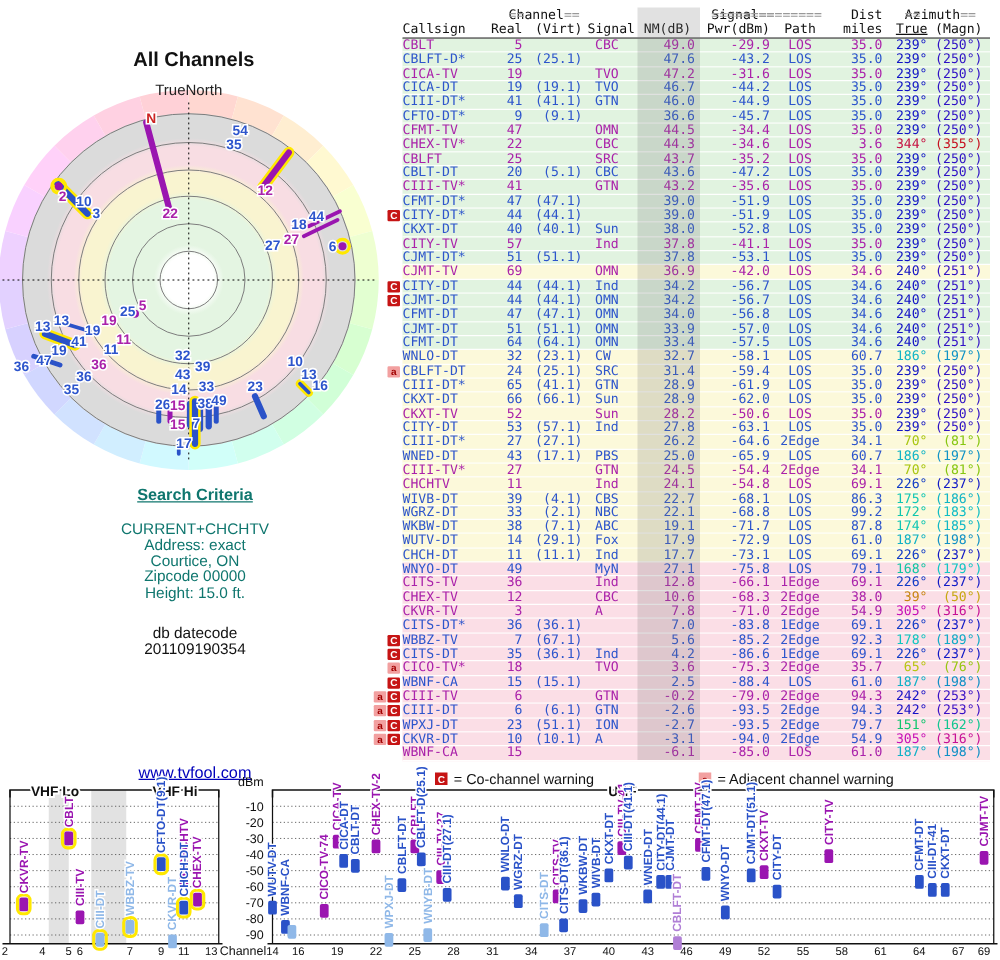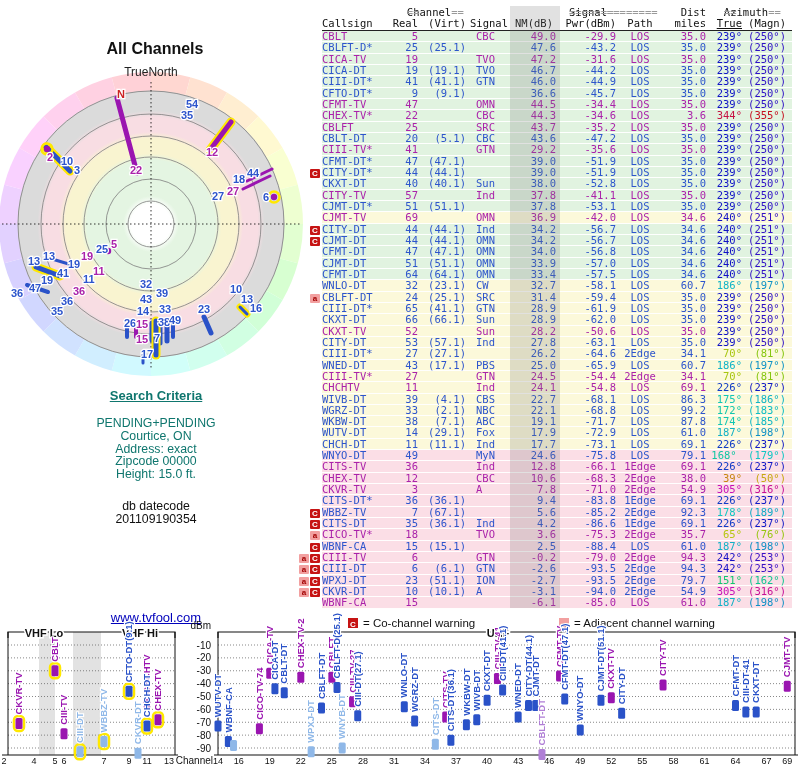--- a/index.html
+++ b/index.html
@@ -174,23 +174,23 @@
       <text x="141" y="358" class="plbl" fill="#2d55cc">17</text>
       <text x="198" y="313" class="plbl" fill="#2d55cc">23</text>
       <text x="230" y="293" class="plbl" fill="#2d55cc">10</text>
       <text x="241" y="303" class="plbl" fill="#2d55cc">13</text>
       <text x="250" y="312" class="plbl" fill="#2d55cc">16</text>
       <text x="117" y="98" class="plbl" fill="#cc2222" font-size="13px">N</text>
     </svg>
 
   <div id="search-block">
     <div id="search-title">Search Criteria</div>
-    <div class="search-line">PENDING+PENDING</div>
+    <div class="search-line">CURRENT+CHCHTV</div>
+    <div class="search-line">Address: exact</div>
     <div class="search-line">Courtice, ON</div>
-    <div class="search-line">Address: exact</div>
     <div class="search-line">Zipcode 00000</div>
     <div class="search-line">Height: 15.0 ft.</div>
   </div>
   <div id="db-block">
     <div class="db-line">db datecode</div>
     <div class="db-line">201109190354</div>
   </div>
   <div id="site-link">
     <a>www.tvfool.com</a>
   </div>
@@ -217,21 +217,21 @@
         <div class="trow zg ta"><span class="c0">CBLT</span><span class="c1">5</span><span class="c2"></span><span class="c3">CBC</span><span class="c4">49.0</span><span class="c5">-29.9</span><span class="c6">LOS</span><span class="c7">35.0</span><span class="c8" style="color: rgb(16, 19, 198);">239°</span><span class="c9" style="color: rgb(46, 16, 198);">(250°)</span></div>
         <div class="trow zg td"><span class="c0">CBLFT-D*</span><span class="c1">25</span><span class="c2">(25.1)</span><span class="c3"></span><span class="c4">47.6</span><span class="c5">-43.2</span><span class="c6">LOS</span><span class="c7">35.0</span><span class="c8" style="color: rgb(16, 19, 198);">239°</span><span class="c9" style="color: rgb(46, 16, 198);">(250°)</span></div>
         <div class="trow zg ta"><span class="c0">CICA-TV</span><span class="c1">19</span><span class="c2"></span><span class="c3">TVO</span><span class="c4">47.2</span><span class="c5">-31.6</span><span class="c6">LOS</span><span class="c7">35.0</span><span class="c8" style="color: rgb(16, 19, 198);">239°</span><span class="c9" style="color: rgb(46, 16, 198);">(250°)</span></div>
         <div class="trow zg td"><span class="c0">CICA-DT</span><span class="c1">19</span><span class="c2">(19.1)</span><span class="c3">TVO</span><span class="c4">46.7</span><span class="c5">-44.2</span><span class="c6">LOS</span><span class="c7">35.0</span><span class="c8" style="color: rgb(16, 19, 198);">239°</span><span class="c9" style="color: rgb(46, 16, 198);">(250°)</span></div>
         <div class="trow zg td"><span class="c0">CIII-DT*</span><span class="c1">41</span><span class="c2">(41.1)</span><span class="c3">GTN</span><span class="c4">46.0</span><span class="c5">-44.9</span><span class="c6">LOS</span><span class="c7">35.0</span><span class="c8" style="color: rgb(16, 19, 198);">239°</span><span class="c9" style="color: rgb(46, 16, 198);">(250°)</span></div>
         <div class="trow zg td"><span class="c0">CFTO-DT*</span><span class="c1">9</span><span class="c2">(9.1)</span><span class="c3"></span><span class="c4">36.6</span><span class="c5">-45.7</span><span class="c6">LOS</span><span class="c7">35.0</span><span class="c8" style="color: rgb(16, 19, 198);">239°</span><span class="c9" style="color: rgb(46, 16, 198);">(250°)</span></div>
         <div class="trow zg ta"><span class="c0">CFMT-TV</span><span class="c1">47</span><span class="c2"></span><span class="c3">OMN</span><span class="c4">44.5</span><span class="c5">-34.4</span><span class="c6">LOS</span><span class="c7">35.0</span><span class="c8" style="color: rgb(16, 19, 198);">239°</span><span class="c9" style="color: rgb(46, 16, 198);">(250°)</span></div>
         <div class="trow zg ta"><span class="c0">CHEX-TV*</span><span class="c1">22</span><span class="c2"></span><span class="c3">CBC</span><span class="c4">44.3</span><span class="c5">-34.6</span><span class="c6">LOS</span><span class="c7">3.6</span><span class="c8" style="color: rgb(198, 16, 65);">344°</span><span class="c9" style="color: rgb(198, 16, 31);">(355°)</span></div>
         <div class="trow zg ta"><span class="c0">CBLFT</span><span class="c1">25</span><span class="c2"></span><span class="c3">SRC</span><span class="c4">43.7</span><span class="c5">-35.2</span><span class="c6">LOS</span><span class="c7">35.0</span><span class="c8" style="color: rgb(16, 19, 198);">239°</span><span class="c9" style="color: rgb(46, 16, 198);">(250°)</span></div>
         <div class="trow zg td"><span class="c0">CBLT-DT</span><span class="c1">20</span><span class="c2">(5.1)</span><span class="c3">CBC</span><span class="c4">43.6</span><span class="c5">-47.2</span><span class="c6">LOS</span><span class="c7">35.0</span><span class="c8" style="color: rgb(16, 19, 198);">239°</span><span class="c9" style="color: rgb(46, 16, 198);">(250°)</span></div>
-        <div class="trow zg ta"><span class="c0">CIII-TV*</span><span class="c1">41</span><span class="c2"></span><span class="c3">GTN</span><span class="c4">29.2</span><span class="c5">-35.6</span><span class="c6">LOS</span><span class="c7">35.0</span><span class="c8" style="color: rgb(16, 19, 198);">239°</span><span class="c9" style="color: rgb(46, 16, 198);">(250°)</span></div>
+        <div class="trow zg ta"><span class="c0">CIII-TV*</span><span class="c1">41</span><span class="c2"></span><span class="c3">GTN</span><span class="c4">43.2</span><span class="c5">-35.6</span><span class="c6">LOS</span><span class="c7">35.0</span><span class="c8" style="color: rgb(16, 19, 198);">239°</span><span class="c9" style="color: rgb(46, 16, 198);">(250°)</span></div>
         <div class="trow zg td"><span class="c0">CFMT-DT*</span><span class="c1">47</span><span class="c2">(47.1)</span><span class="c3"></span><span class="c4">39.0</span><span class="c5">-51.9</span><span class="c6">LOS</span><span class="c7">35.0</span><span class="c8" style="color: rgb(16, 19, 198);">239°</span><span class="c9" style="color: rgb(46, 16, 198);">(250°)</span></div>
         <div class="trow zg td"><span class="mark"><span class="badge bC">C</span></span><span class="c0">CITY-DT*</span><span class="c1">44</span><span class="c2">(44.1)</span><span class="c3"></span><span class="c4">39.0</span><span class="c5">-51.9</span><span class="c6">LOS</span><span class="c7">35.0</span><span class="c8" style="color: rgb(16, 19, 198);">239°</span><span class="c9" style="color: rgb(46, 16, 198);">(250°)</span></div>
         <div class="trow zg td"><span class="c0">CKXT-DT</span><span class="c1">40</span><span class="c2">(40.1)</span><span class="c3">Sun</span><span class="c4">38.0</span><span class="c5">-52.8</span><span class="c6">LOS</span><span class="c7">35.0</span><span class="c8" style="color: rgb(16, 19, 198);">239°</span><span class="c9" style="color: rgb(46, 16, 198);">(250°)</span></div>
         <div class="trow zg ta"><span class="c0">CITY-TV</span><span class="c1">57</span><span class="c2"></span><span class="c3">Ind</span><span class="c4">37.8</span><span class="c5">-41.1</span><span class="c6">LOS</span><span class="c7">35.0</span><span class="c8" style="color: rgb(16, 19, 198);">239°</span><span class="c9" style="color: rgb(46, 16, 198);">(250°)</span></div>
         <div class="trow zg td"><span class="c0">CJMT-DT*</span><span class="c1">51</span><span class="c2">(51.1)</span><span class="c3"></span><span class="c4">37.8</span><span class="c5">-53.1</span><span class="c6">LOS</span><span class="c7">35.0</span><span class="c8" style="color: rgb(16, 19, 198);">239°</span><span class="c9" style="color: rgb(46, 16, 198);">(250°)</span></div>
         <div class="trow zy ta"><span class="c0">CJMT-TV</span><span class="c1">69</span><span class="c2"></span><span class="c3">OMN</span><span class="c4">36.9</span><span class="c5">-42.0</span><span class="c6">LOS</span><span class="c7">34.6</span><span class="c8" style="color: rgb(16, 16, 198);">240°</span><span class="c9" style="color: rgb(49, 16, 198);">(251°)</span></div>
         <div class="trow zg td"><span class="mark"><span class="badge bC">C</span></span><span class="c0">CITY-DT</span><span class="c1">44</span><span class="c2">(44.1)</span><span class="c3">Ind</span><span class="c4">34.2</span><span class="c5">-56.7</span><span class="c6">LOS</span><span class="c7">34.6</span><span class="c8" style="color: rgb(16, 16, 198);">240°</span><span class="c9" style="color: rgb(49, 16, 198);">(251°)</span></div>
         <div class="trow zg td"><span class="mark"><span class="badge bC">C</span></span><span class="c0">CJMT-DT</span><span class="c1">44</span><span class="c2">(44.1)</span><span class="c3">OMN</span><span class="c4">34.2</span><span class="c5">-56.7</span><span class="c6">LOS</span><span class="c7">34.6</span><span class="c8" style="color: rgb(16, 16, 198);">240°</span><span class="c9" style="color: rgb(49, 16, 198);">(251°)</span></div>
         <div class="trow zg td"><span class="c0">CFMT-DT</span><span class="c1">47</span><span class="c2">(47.1)</span><span class="c3">OMN</span><span class="c4">34.0</span><span class="c5">-56.8</span><span class="c6">LOS</span><span class="c7">34.6</span><span class="c8" style="color: rgb(16, 16, 198);">240°</span><span class="c9" style="color: rgb(49, 16, 198);">(251°)</span></div>
         <div class="trow zg td"><span class="c0">CJMT-DT</span><span class="c1">51</span><span class="c2">(51.1)</span><span class="c3">OMN</span><span class="c4">33.9</span><span class="c5">-57.0</span><span class="c6">LOS</span><span class="c7">34.6</span><span class="c8" style="color: rgb(16, 16, 198);">240°</span><span class="c9" style="color: rgb(49, 16, 198);">(251°)</span></div>
@@ -244,25 +244,25 @@
         <div class="trow zy td"><span class="c0">CITY-DT</span><span class="c1">53</span><span class="c2">(57.1)</span><span class="c3">Ind</span><span class="c4">27.8</span><span class="c5">-63.1</span><span class="c6">LOS</span><span class="c7">35.0</span><span class="c8" style="color: rgb(16, 19, 198);">239°</span><span class="c9" style="color: rgb(46, 16, 198);">(250°)</span></div>
         <div class="trow zy td"><span class="c0">CIII-DT*</span><span class="c1">27</span><span class="c2">(27.1)</span><span class="c3"></span><span class="c4">26.2</span><span class="c5">-64.6</span><span class="c6">2Edge</span><span class="c7">34.1</span><span class="c8" style="color: rgb(168, 198, 16);">70°</span><span class="c9" style="color: rgb(134, 198, 16);">(81°)</span></div>
         <div class="trow zy td"><span class="c0">WNED-DT</span><span class="c1">43</span><span class="c2">(17.1)</span><span class="c3">PBS</span><span class="c4">25.0</span><span class="c5">-65.9</span><span class="c6">LOS</span><span class="c7">60.7</span><span class="c8" style="color: rgb(16, 180, 198);">186°</span><span class="c9" style="color: rgb(16, 147, 198);">(197°)</span></div>
         <div class="trow zy ta"><span class="c0">CIII-TV*</span><span class="c1">27</span><span class="c2"></span><span class="c3">GTN</span><span class="c4">24.5</span><span class="c5">-54.4</span><span class="c6">2Edge</span><span class="c7">34.1</span><span class="c8" style="color: rgb(168, 198, 16);">70°</span><span class="c9" style="color: rgb(134, 198, 16);">(81°)</span></div>
         <div class="trow zy ta"><span class="c0">CHCHTV</span><span class="c1">11</span><span class="c2"></span><span class="c3">Ind</span><span class="c4">24.1</span><span class="c5">-54.8</span><span class="c6">LOS</span><span class="c7">69.1</span><span class="c8" style="color: rgb(16, 59, 198);">226°</span><span class="c9" style="color: rgb(16, 25, 198);">(237°)</span></div>
         <div class="trow zy td"><span class="c0">WIVB-DT</span><span class="c1">39</span><span class="c2">(4.1)</span><span class="c3">CBS</span><span class="c4">22.7</span><span class="c5">-68.1</span><span class="c6">LOS</span><span class="c7">86.3</span><span class="c8" style="color: rgb(16, 198, 183);">175°</span><span class="c9" style="color: rgb(16, 180, 198);">(186°)</span></div>
         <div class="trow zy td"><span class="c0">WGRZ-DT</span><span class="c1">33</span><span class="c2">(2.1)</span><span class="c3">NBC</span><span class="c4">22.1</span><span class="c5">-68.8</span><span class="c6">LOS</span><span class="c7">99.2</span><span class="c8" style="color: rgb(16, 198, 174);">172°</span><span class="c9" style="color: rgb(16, 189, 198);">(183°)</span></div>
         <div class="trow zy td"><span class="c0">WKBW-DT</span><span class="c1">38</span><span class="c2">(7.1)</span><span class="c3">ABC</span><span class="c4">19.1</span><span class="c5">-71.7</span><span class="c6">LOS</span><span class="c7">87.8</span><span class="c8" style="color: rgb(16, 198, 180);">174°</span><span class="c9" style="color: rgb(16, 183, 198);">(185°)</span></div>
         <div class="trow zy td"><span class="c0">WUTV-DT</span><span class="c1">14</span><span class="c2">(29.1)</span><span class="c3">Fox</span><span class="c4">17.9</span><span class="c5">-72.9</span><span class="c6">LOS</span><span class="c7">61.0</span><span class="c8" style="color: rgb(16, 177, 198);">187°</span><span class="c9" style="color: rgb(16, 144, 198);">(198°)</span></div>
         <div class="trow zy td"><span class="c0">CHCH-DT</span><span class="c1">11</span><span class="c2">(11.1)</span><span class="c3">Ind</span><span class="c4">17.7</span><span class="c5">-73.1</span><span class="c6">LOS</span><span class="c7">69.1</span><span class="c8" style="color: rgb(16, 59, 198);">226°</span><span class="c9" style="color: rgb(16, 25, 198);">(237°)</span></div>
-        <div class="trow zp td"><span class="c0">WNYO-DT</span><span class="c1">49</span><span class="c2"></span><span class="c3">MyN</span><span class="c4">24.6</span><span class="c5">-75.8</span><span class="c6">LOS</span><span class="c7">79.1</span><span class="c8" style="color: rgb(16, 198, 162); text-align: center;">168°</span><span class="c9" style="color: rgb(16, 198, 195);">(179°)</span></div>
+        <div class="trow zp td"><span class="c0">WNYO-DT</span><span class="c1">49</span><span class="c2"></span><span class="c3">MyN</span><span class="c4">27.1</span><span class="c5">-75.8</span><span class="c6">LOS</span><span class="c7">79.1</span><span class="c8" style="color: rgb(16, 198, 162);">168°</span><span class="c9" style="color: rgb(16, 198, 195);">(179°)</span></div>
         <div class="trow zp ta"><span class="c0">CITS-TV</span><span class="c1">36</span><span class="c2"></span><span class="c3">Ind</span><span class="c4">12.8</span><span class="c5">-66.1</span><span class="c6">1Edge</span><span class="c7">69.1</span><span class="c8" style="color: rgb(16, 59, 198);">226°</span><span class="c9" style="color: rgb(16, 25, 198);">(237°)</span></div>
         <div class="trow zp ta"><span class="c0">CHEX-TV</span><span class="c1">12</span><span class="c2"></span><span class="c3">CBC</span><span class="c4">10.6</span><span class="c5">-68.3</span><span class="c6">2Edge</span><span class="c7">38.0</span><span class="c8" style="color: rgb(198, 134, 16);">39°</span><span class="c9" style="color: rgb(198, 168, 16);">(50°)</span></div>
         <div class="trow zp ta"><span class="c0">CKVR-TV</span><span class="c1">3</span><span class="c2"></span><span class="c3">A</span><span class="c4">7.8</span><span class="c5">-71.0</span><span class="c6">2Edge</span><span class="c7">54.9</span><span class="c8" style="color: rgb(198, 16, 183);">305°</span><span class="c9" style="color: rgb(198, 16, 150);">(316°)</span></div>
-        <div class="trow zp td"><span class="c0">CITS-DT*</span><span class="c1">36</span><span class="c2">(36.1)</span><span class="c3"></span><span class="c4">9.4</span><span class="c5">-83.8</span><span class="c6">1Edge</span><span class="c7">69.1</span><span class="c8" style="color: rgb(16, 59, 198);">226°</span><span class="c9" style="color: rgb(16, 25, 198);">(237°)</span></div>
+        <div class="trow zp td"><span class="c0">CITS-DT*</span><span class="c1">36</span><span class="c2">(36.1)</span><span class="c3"></span><span class="c4">7.0</span><span class="c5">-83.8</span><span class="c6">1Edge</span><span class="c7">69.1</span><span class="c8" style="color: rgb(16, 59, 198);">226°</span><span class="c9" style="color: rgb(16, 25, 198);">(237°)</span></div>
         <div class="trow zp td"><span class="mark"><span class="badge bC">C</span></span><span class="c0">WBBZ-TV</span><span class="c1">7</span><span class="c2">(67.1)</span><span class="c3"></span><span class="c4">5.6</span><span class="c5">-85.2</span><span class="c6">2Edge</span><span class="c7">92.3</span><span class="c8" style="color: rgb(16, 198, 192);">178°</span><span class="c9" style="color: rgb(16, 171, 198);">(189°)</span></div>
         <div class="trow zp td"><span class="mark"><span class="badge bC">C</span></span><span class="c0">CITS-DT</span><span class="c1">35</span><span class="c2">(36.1)</span><span class="c3">Ind</span><span class="c4">4.2</span><span class="c5">-86.6</span><span class="c6">1Edge</span><span class="c7">69.1</span><span class="c8" style="color: rgb(16, 59, 198);">226°</span><span class="c9" style="color: rgb(16, 25, 198);">(237°)</span></div>
         <div class="trow zp ta"><span class="mark"><span class="badge ba">a</span></span><span class="c0">CICO-TV*</span><span class="c1">18</span><span class="c2"></span><span class="c3">TVO</span><span class="c4">3.6</span><span class="c5">-75.3</span><span class="c6">2Edge</span><span class="c7">35.7</span><span class="c8" style="color: rgb(183, 198, 16);">65°</span><span class="c9" style="color: rgb(150, 198, 16);">(76°)</span></div>
         <div class="trow zp td"><span class="mark"><span class="badge bC">C</span></span><span class="c0">WBNF-CA</span><span class="c1">15</span><span class="c2">(15.1)</span><span class="c3"></span><span class="c4">2.5</span><span class="c5">-88.4</span><span class="c6">LOS</span><span class="c7">61.0</span><span class="c8" style="color: rgb(16, 177, 198);">187°</span><span class="c9" style="color: rgb(16, 144, 198);">(198°)</span></div>
         <div class="trow zp ta"><span class="mark"><span class="badge ba">a</span><span class="badge bC">C</span></span><span class="c0">CIII-TV</span><span class="c1">6</span><span class="c2"></span><span class="c3">GTN</span><span class="c4">-0.2</span><span class="c5">-79.0</span><span class="c6">2Edge</span><span class="c7">94.3</span><span class="c8" style="color: rgb(22, 16, 198);">242°</span><span class="c9" style="color: rgb(56, 16, 198);">(253°)</span></div>
         <div class="trow zp td"><span class="mark"><span class="badge ba">a</span><span class="badge bC">C</span></span><span class="c0">CIII-DT</span><span class="c1">6</span><span class="c2">(6.1)</span><span class="c3">GTN</span><span class="c4">-2.6</span><span class="c5">-93.5</span><span class="c6">2Edge</span><span class="c7">94.3</span><span class="c8" style="color: rgb(22, 16, 198);">242°</span><span class="c9" style="color: rgb(56, 16, 198);">(253°)</span></div>
         <div class="trow zp td"><span class="mark"><span class="badge ba">a</span><span class="badge bC">C</span></span><span class="c0">WPXJ-DT</span><span class="c1">23</span><span class="c2">(51.1)</span><span class="c3">ION</span><span class="c4">-2.7</span><span class="c5">-93.5</span><span class="c6">2Edge</span><span class="c7">79.7</span><span class="c8" style="color: rgb(16, 198, 110);">151°</span><span class="c9" style="color: rgb(16, 198, 144);">(162°)</span></div>
         <div class="trow zp td"><span class="mark"><span class="badge ba">a</span><span class="badge bC">C</span></span><span class="c0">CKVR-DT</span><span class="c1">10</span><span class="c2">(10.1)</span><span class="c3">A</span><span class="c4">-3.1</span><span class="c5">-94.0</span><span class="c6">2Edge</span><span class="c7">54.9</span><span class="c8" style="color: rgb(198, 16, 183);">305°</span><span class="c9" style="color: rgb(198, 16, 150);">(316°)</span></div>
         <div class="trow zp ta"><span class="c0">WBNF-CA</span><span class="c1">15</span><span class="c2"></span><span class="c3"></span><span class="c4">-6.1</span><span class="c5">-85.0</span><span class="c6">LOS</span><span class="c7">61.0</span><span class="c8" style="color: rgb(16, 177, 198);">187°</span><span class="c9" style="color: rgb(16, 144, 198);">(198°)</span></div>
       </div>

